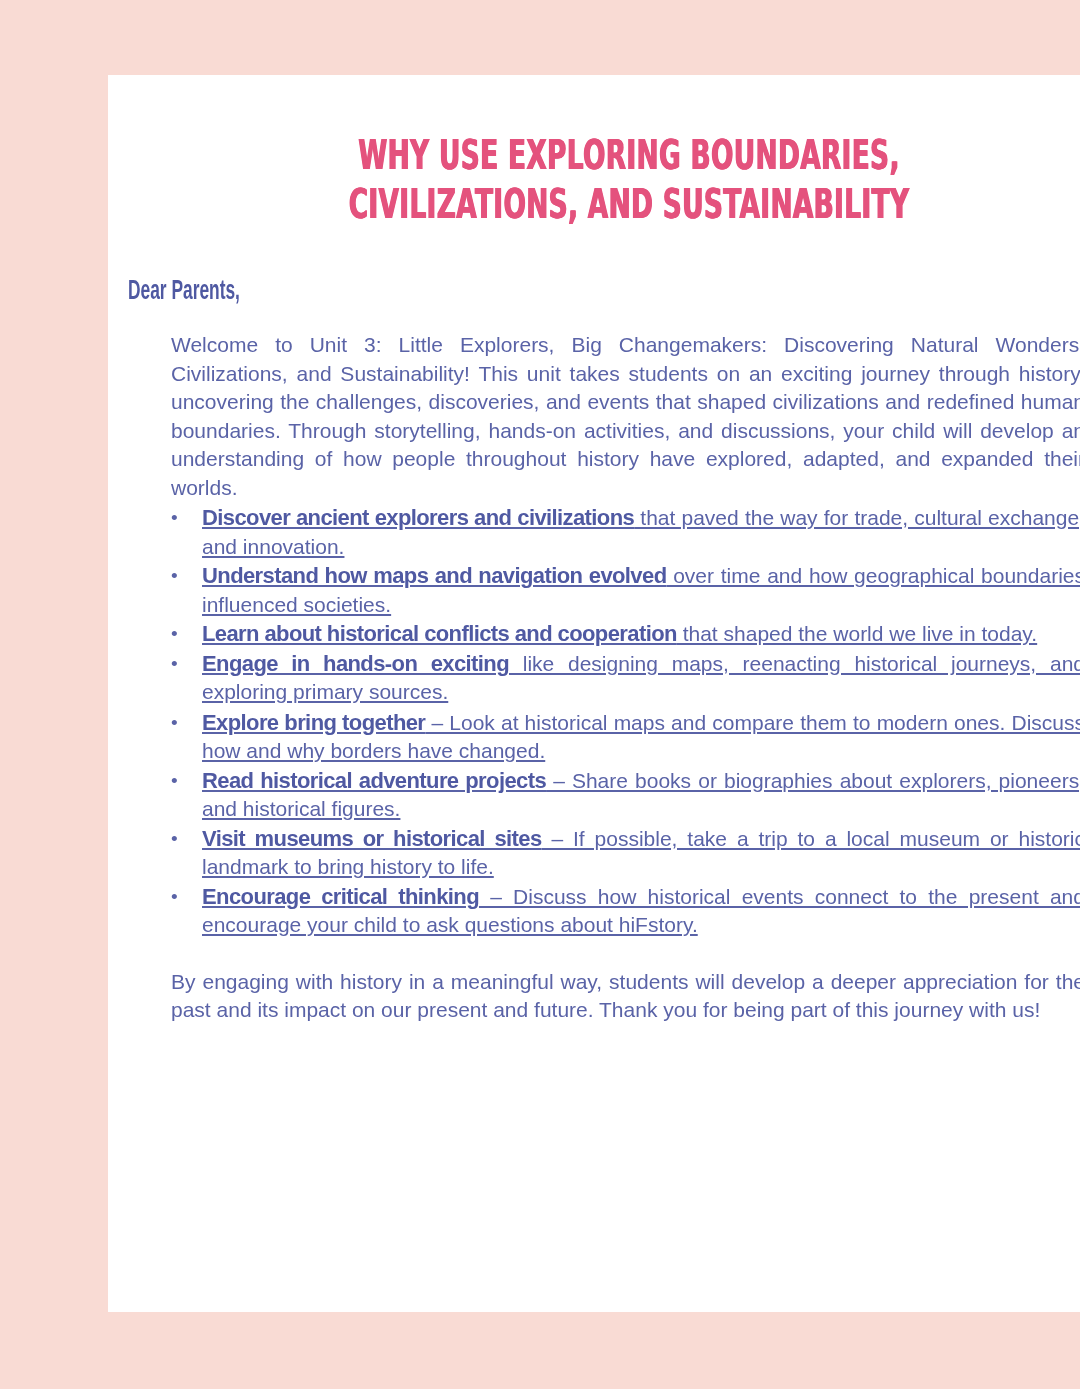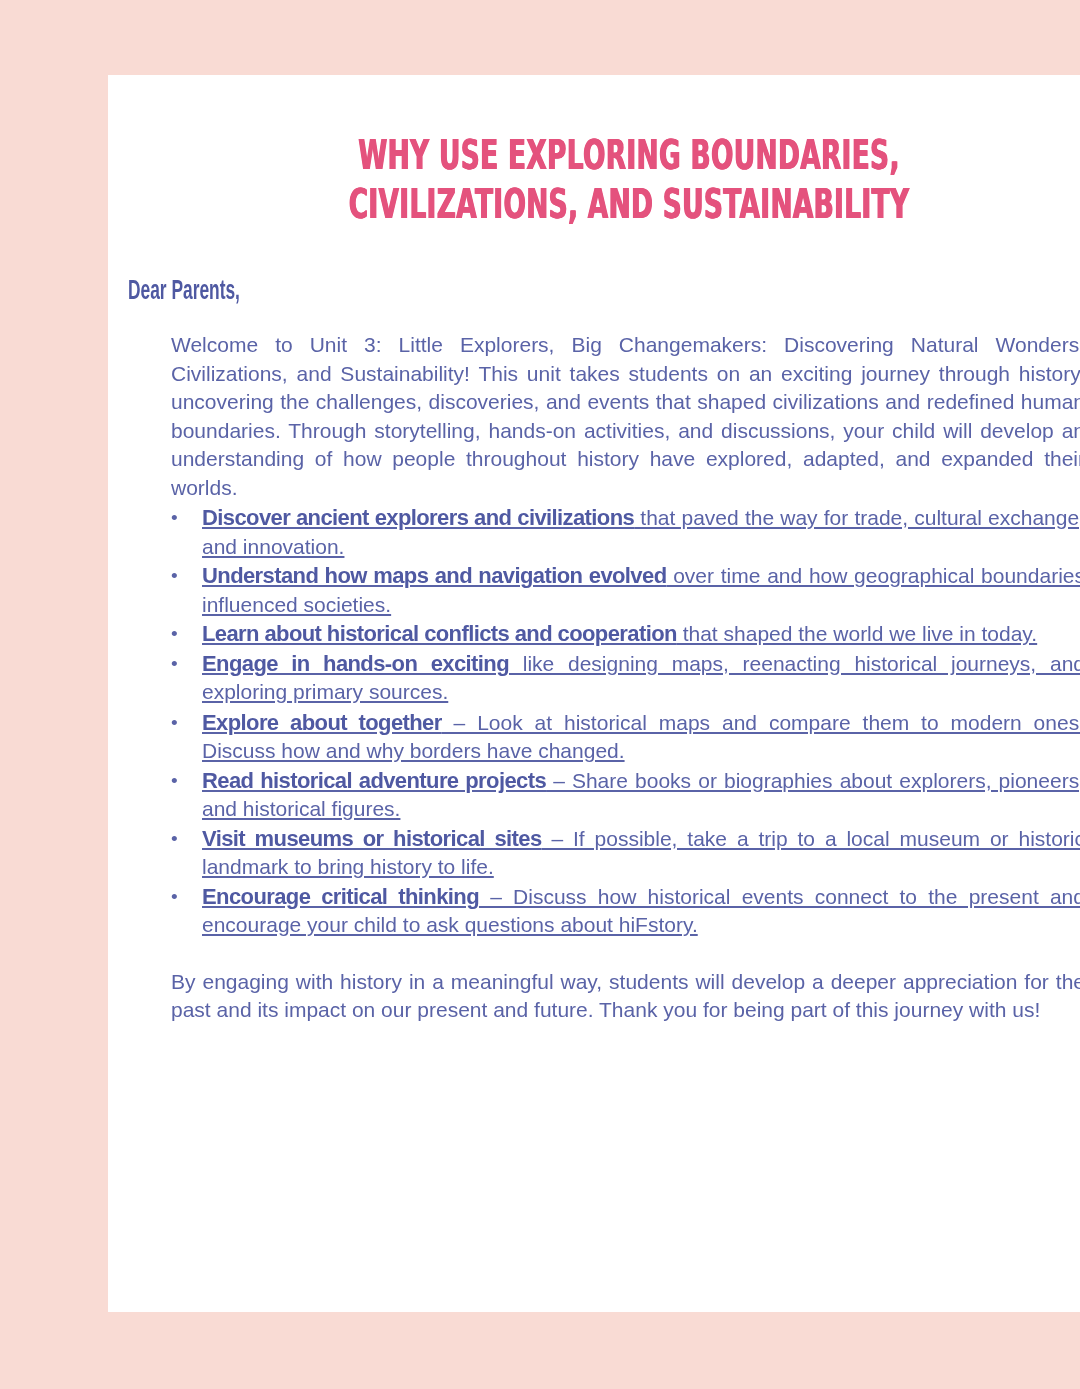--- a/index.html
+++ b/index.html
@@ -126,21 +126,21 @@
       <div class="bullet">
         <span class="marker">•</span>
         <p class="btext"><b class="bhead">Engage in hands-on exciting</b><span> like designing maps, reenacting historical journeys, and exploring primary sources.</span></p>
       </div>
     </div>
 
 
     <div class="bullets">
       <div class="bullet">
         <span class="marker">•</span>
-        <p class="btext"><b class="bhead">Explore about together</b><span> – Look at historical maps and compare them to modern ones. Discuss how and why borders have changed.</span></p>
+        <p class="btext"><b class="bhead">Explore bring together</b><span> – Look at historical maps and compare them to modern ones. Discuss how and why borders have changed.</span></p>
       </div>
       <div class="bullet">
         <span class="marker">•</span>
         <p class="btext"><b class="bhead">Read historical adventure projects</b><span> – Share books or biographies about explorers, pioneers, and historical figures.</span></p>
       </div>
       <div class="bullet">
         <span class="marker">•</span>
         <p class="btext"><b class="bhead">Visit museums or historical sites</b><span> – If possible, take a trip to a local museum or historic landmark to bring history to life.</span></p>
       </div>
       <div class="bullet">

